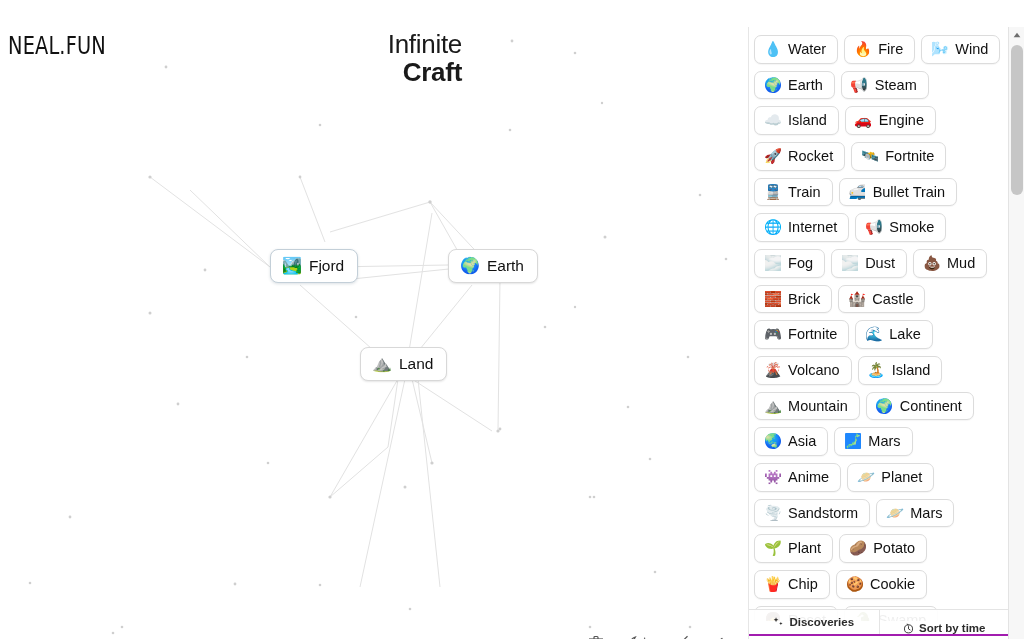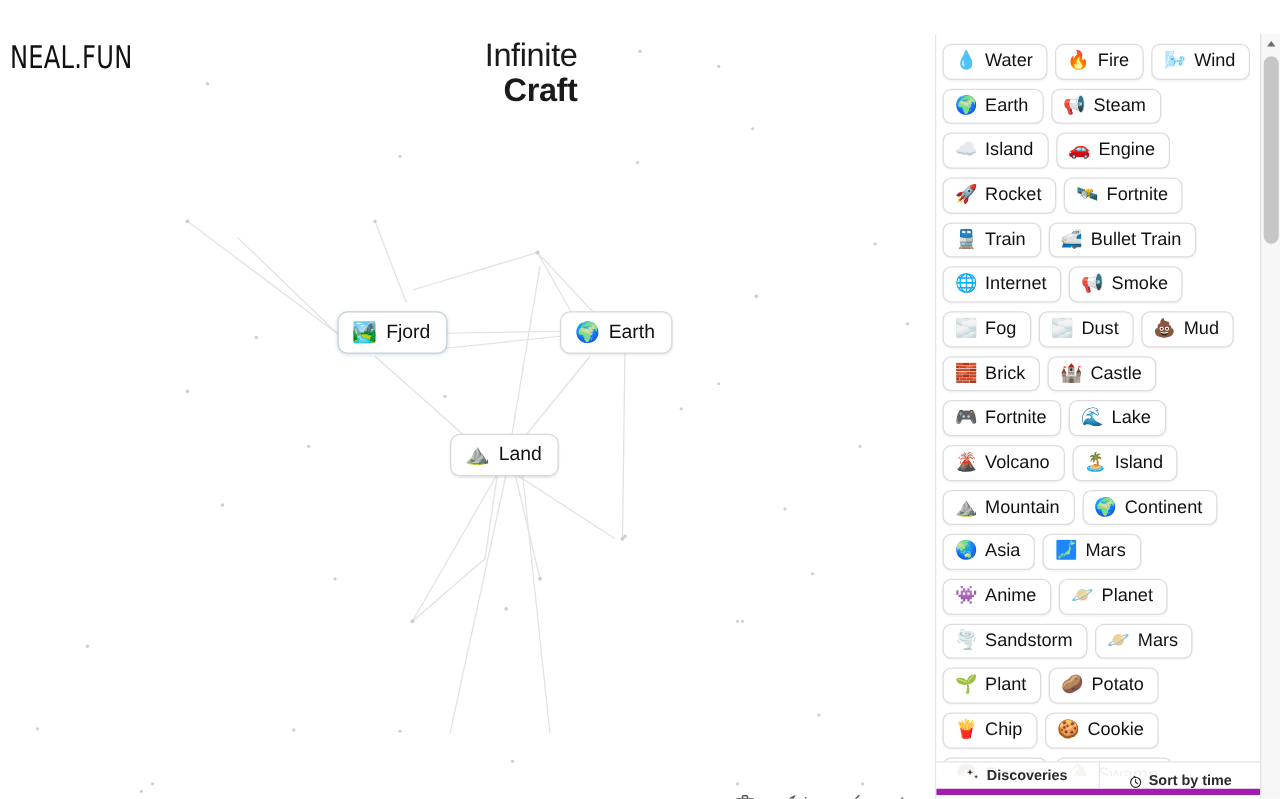--- a/index.html
+++ b/index.html
@@ -103,21 +103,21 @@
   .pill .emo { font-size: 14.5px; line-height: 1;
     font-family: "DejaVu Sans", "Liberation Sans", sans-serif; }
 
   
   .tabs {
     position: absolute; left: 0; bottom: 30px;
     width: 260px; height: 27px;
     display: flex;
     background: rgba(255,255,255,0.93);
     border-top: 1px solid #e4e4e4;
-    border-bottom: 5px solid #a21caf;
+    border-bottom: 2px solid #a21caf;
   }
   .tab {
     flex: 1; display: flex; align-items: center; justify-content: center;
     gap: 5px; font-size: 11.5px; font-weight: 700; color: #2b2b2b;
     cursor: pointer; user-select: none;
   }
   .tab + .tab { border-left: 1px solid #e4e4e4; align-items: flex-end; }
   .tab svg { display:block; }
 
   .searchbar {

